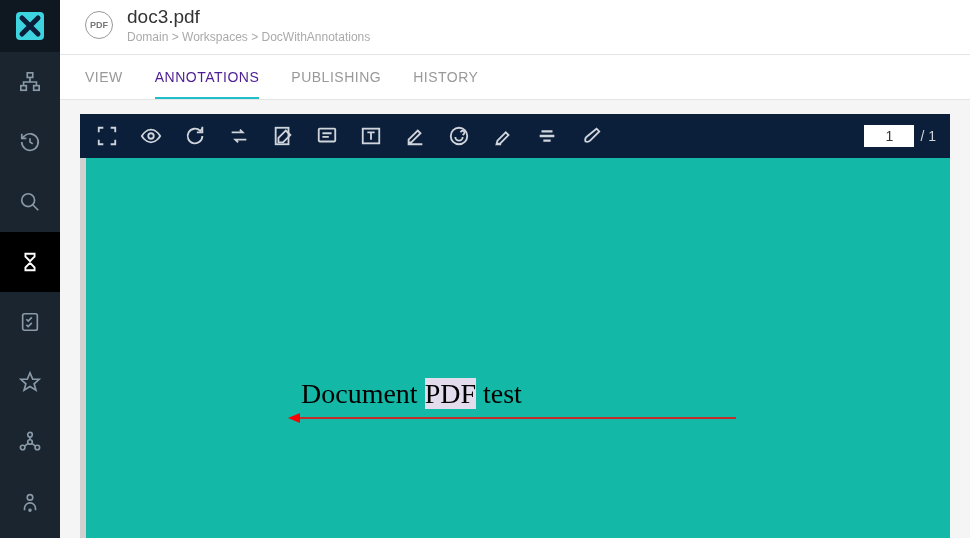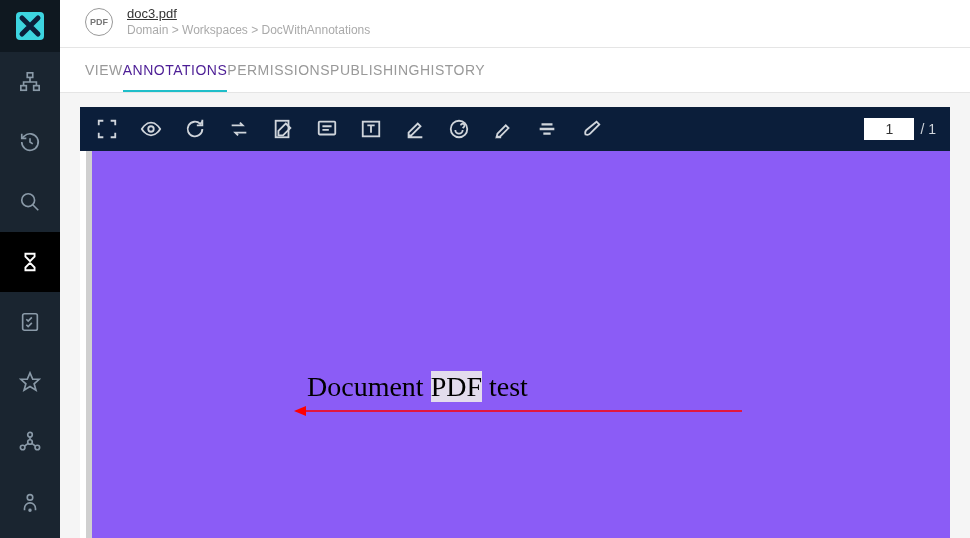--- a/index.html
+++ b/index.html
@@ -15,42 +15,42 @@
 .sidebar-item.active { background: #000; color: #fff; }
 .sidebar-item svg { width: 22px; height: 22px; }
 
 
 .main { flex: 1; display: flex; flex-direction: column; background: #fff; }
 
 
 .header { display: flex; align-items: center; padding: 6px 20px 10px 25px; border-bottom: 1px solid #e5e5e5; }
 .doc-icon { width: 28px; height: 28px; border: 1.5px solid #999; border-radius: 50%; display: flex; align-items: center; justify-content: center; font-size: 9px; font-weight: bold; color: #777; margin-right: 14px; }
 .header-text { display: flex; flex-direction: column; }
-.doc-title { font-size: 13px; color: #333; font-weight: 500; text-decoration: underline; }
+.doc-title { font-size: 19px; color: #333; font-weight: 500; }
 .breadcrumb { font-size: 12px; color: #aaa; margin-top: 2px; text-align: center; }
 
 
-.tabs { display: flex; padding: 0 25px; border-bottom: 1px solid #e5e5e5; }
+.tabs { display: flex; gap: 32px; padding: 0 25px; border-bottom: 1px solid #e5e5e5; }
 .tab { padding: 14px 0 12px 0; font-size: 14px; color: #999; letter-spacing: 0.5px; cursor: pointer; border-bottom: 2px solid transparent; }
 .tab.active { color: #4c1d95; border-bottom-color: #1fbec9; }
 
 
 .viewer-wrap { flex: 1; padding: 14px 20px 0 20px; background: #f5f5f5; }
 .viewer { background: #fff; height: 100%; display: flex; flex-direction: column; }
 
 
 .toolbar { background: #0b1e3a; height: 44px; display: flex; align-items: center; padding: 0 14px; gap: 18px; }
 .toolbar-btn { color: #d0d5db; cursor: pointer; display: flex; align-items: center; justify-content: center; width: 26px; height: 26px; }
 .toolbar-btn svg { width: 22px; height: 22px; }
 .toolbar-spacer { flex: 1; }
 .page-box { display: flex; align-items: center; gap: 6px; color: #d0d5db; font-size: 14px; }
 .page-input { width: 50px; height: 22px; text-align: center; font-size: 14px; border: none; background: #fff; color: #333; }
 
 
-.canvas { flex: 1; background: #8b5cf6; position: relative; border-left: 6px solid #d0d0d0; margin-left: 6px; overflow: hidden; }
+.canvas { flex: 1; background: #14b8a6; position: relative; border-left: 6px solid #d0d0d0; overflow: hidden; }
 .doc-text { position: absolute; top: 220px; left: 215px; font-family: 'Times New Roman', serif; font-size: 28px; color: #000; }
 .hl { background: #e3dced; }
 .arrow-svg { position: absolute; top: 250px; left: 200px; }
 </style>
 </head>
 <body>
 
 <div class="app">
   <div class="sidebar">
     <div class="sidebar-logo">
@@ -119,21 +119,20 @@
       <div class="doc-icon">PDF</div>
       <div class="header-text">
         <div class="doc-title">doc3.pdf</div>
         <div class="breadcrumb">Domain &gt; Workspaces &gt; DocWithAnnotations</div>
       </div>
     </div>
 
     <div class="tabs">
       <div class="tab">VIEW</div>
       <div class="tab active">ANNOTATIONS</div>
-      <div class="tab">PERMISSIONS</div>
       <div class="tab">PUBLISHING</div>
       <div class="tab">HISTORY</div>
     </div>
 
     <div class="viewer-wrap">
       <div class="viewer">
         <div class="toolbar">
           <div class="toolbar-btn">
             <svg viewBox="0 0 24 24" fill="none" stroke="currentColor" stroke-width="2">
                 <path d="M3 8 V3 h5 M21 8 V3 h-5 M3 16 v5 h5 M21 16 v5 h-5"></path>

